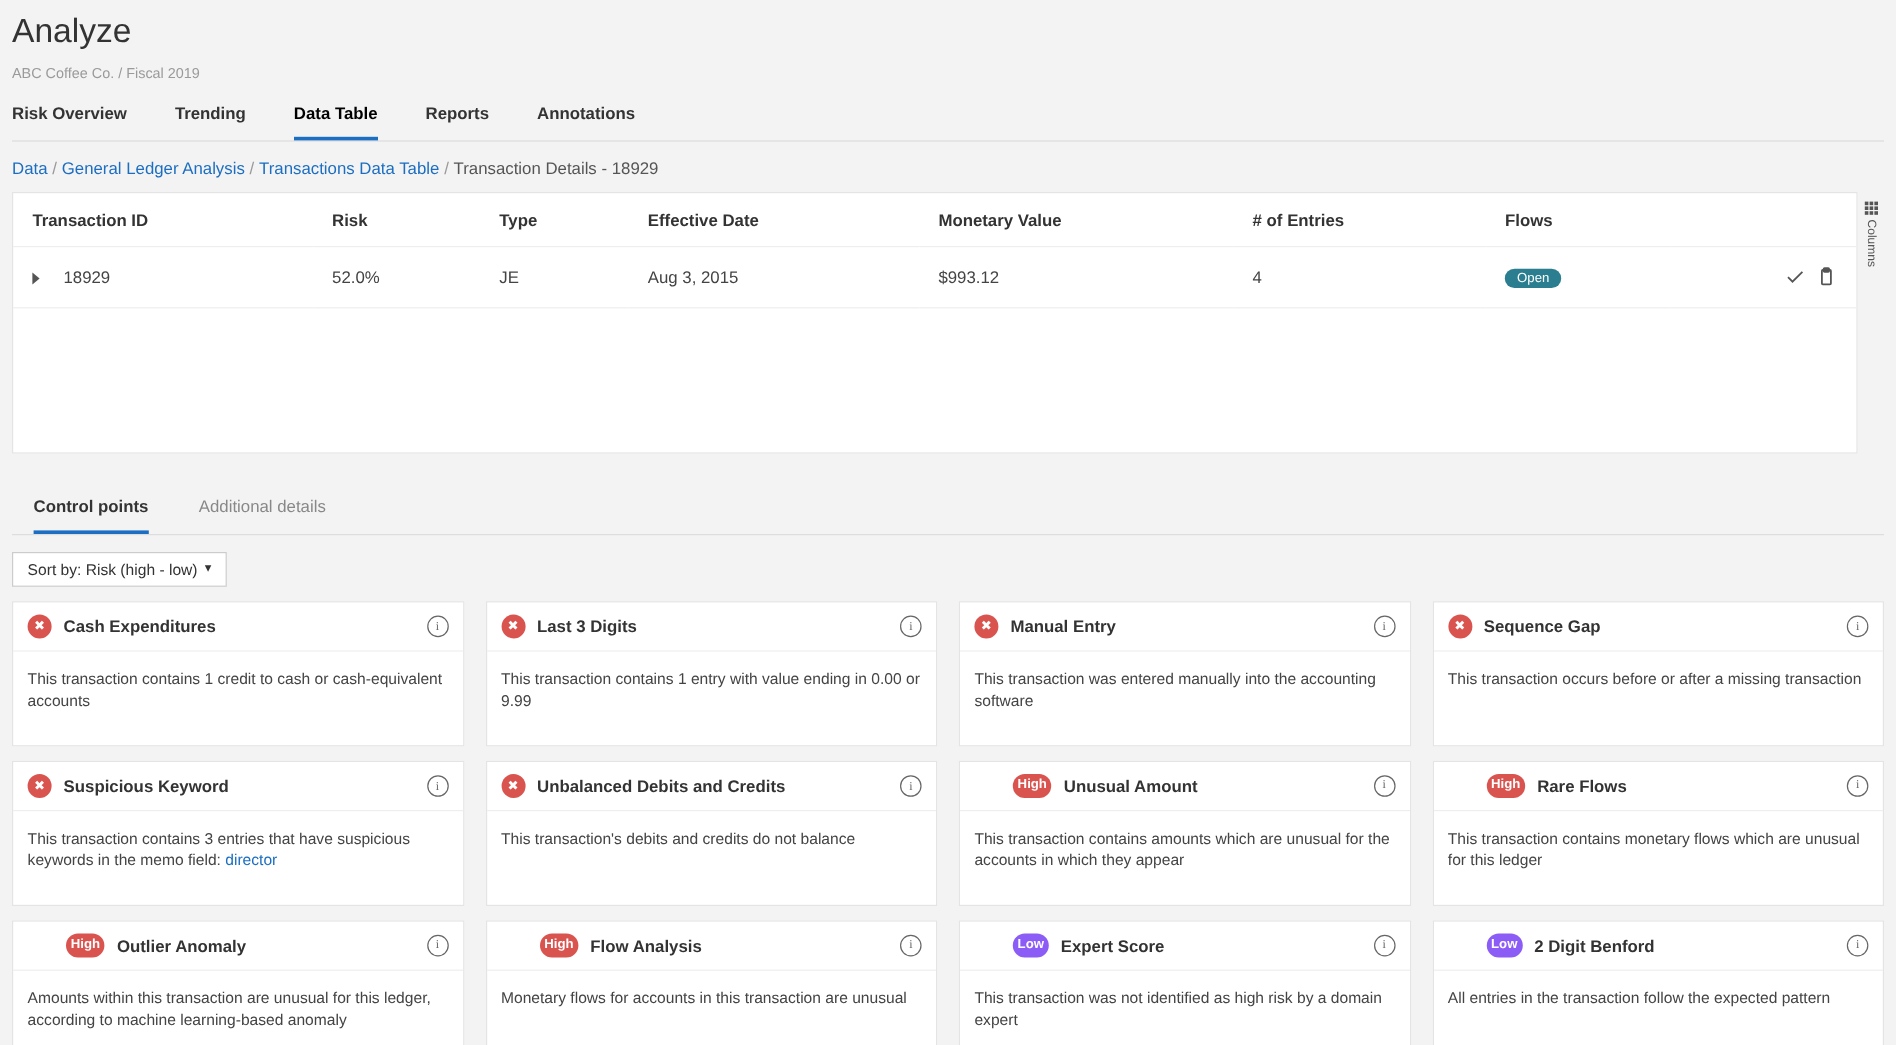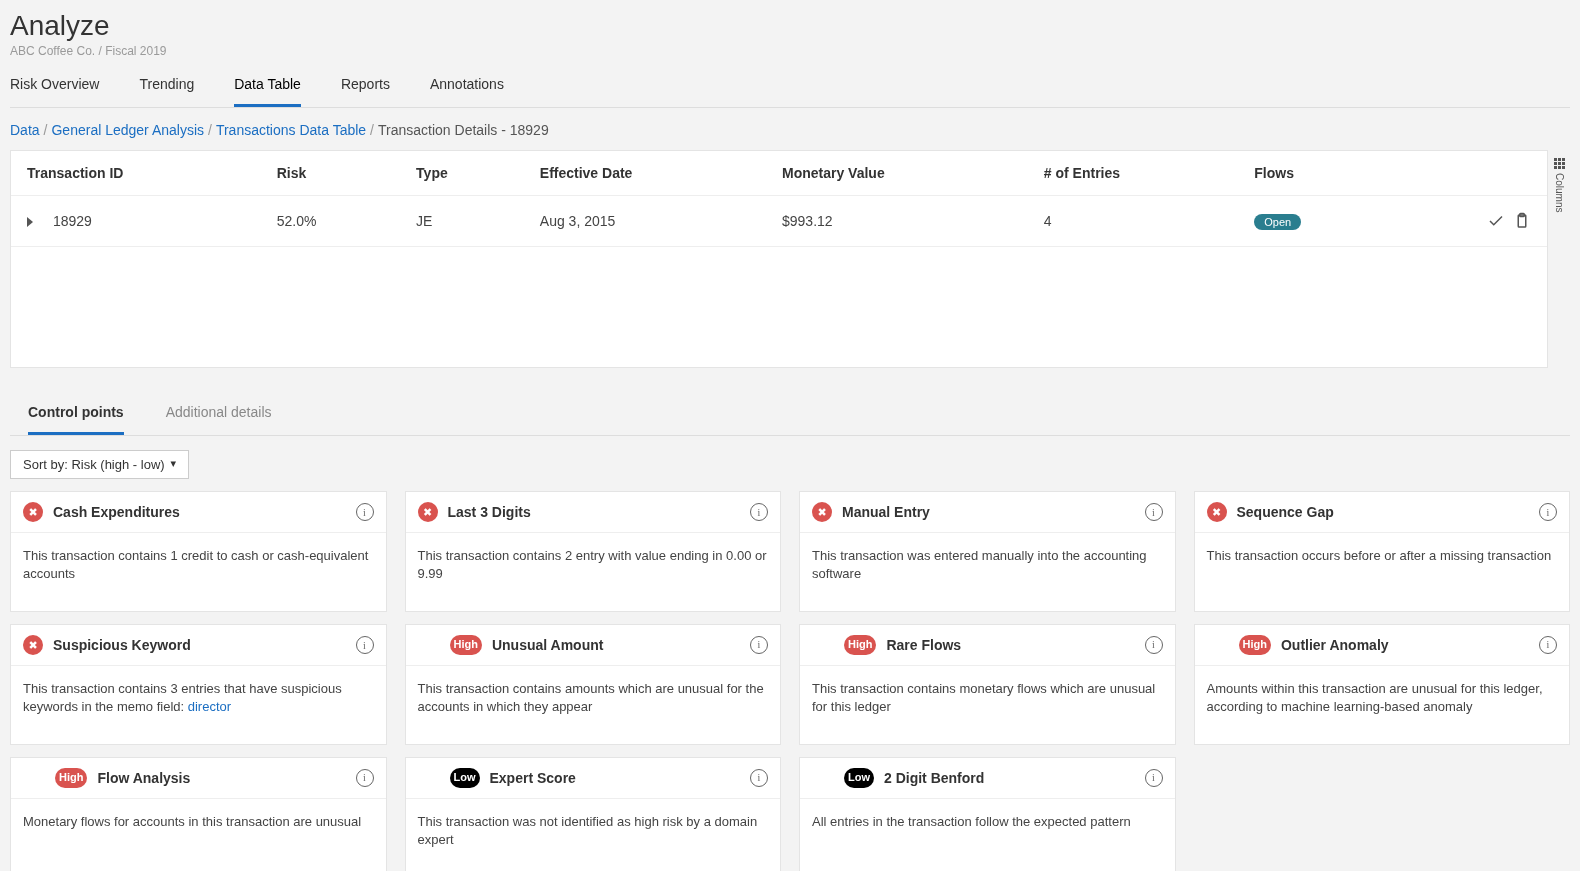--- a/index.html
+++ b/index.html
@@ -1,20 +1,20 @@
 <!DOCTYPE html>
 <html><head>
 <meta charset="utf-8">
 <style>
   html,body{margin:0;padding:0;font-family:"Segoe UI",Arial,sans-serif;background:#f3f3f3;color:#333;font-size:14px;}
   .page{padding:10px 10px 0 10px;}
   .title-row h1{font-size:28px;font-weight:400;margin:0;color:#333;}
-  .subtitle{color:#9a9a9a;font-size:12px;margin-top:2px;}
+  .subtitle{color:#9a9a9a;font-size:12px;margin-top:12px;}
   .tabs{margin-top:18px;border-bottom:1px solid #ddd;}
-  .tab{display:inline-block;padding:0 0 12px 0;margin-right:40px;font-weight:400;color:#333;cursor:pointer;}
+  .tab{display:inline-block;padding:0 0 12px 0;margin-right:40px;font-weight:700;color:#333;cursor:pointer;}
   .tab.active{border-bottom:3px solid #1b6ec2;color:#000;}
   .breadcrumb{margin:14px 0 12px 0;font-size:14px;}
   .breadcrumb a{color:#1b6ec2;text-decoration:none;}
   .breadcrumb .sep{color:#999;margin:0 4px;}
   .breadcrumb .current{color:#555;}
   .panel{background:#fff;border:1px solid #e4e4e4;position:relative;}
   .tbl{width:100%;border-collapse:collapse;}
   .tbl th{text-align:left;font-weight:700;padding:14px 16px;border-bottom:1px solid #eee;color:#333;}
   .tbl td{padding:16px;border-bottom:1px solid #eee;color:#444;}
   .expand{display:inline-block;width:0;height:0;border-top:5px solid transparent;border-bottom:5px solid transparent;border-left:6px solid #555;margin-right:16px;vertical-align:middle;}
@@ -34,21 +34,21 @@
   .sort-btn .caret{margin-left:6px;font-size:11px;}
   .cards{display:grid;grid-template-columns:repeat(4,1fr);gap:12px 18px;}
   .card{background:#fff;border:1px solid #e4e4e4;}
   .card .head{display:flex;align-items:center;padding:10px 12px;border-bottom:1px solid #eee;}
   .card .head .ttl{font-weight:600;color:#333;flex:1;}
   .card .body{padding:14px 12px 16px 12px;color:#444;font-size:13px;line-height:1.4;min-height:48px;}
   .icon-x{width:20px;height:20px;border-radius:50%;background:#d9534f;display:inline-flex;align-items:center;justify-content:center;margin-right:10px;flex:0 0 20px;}
   .icon-x::before{content:"✖";color:#fff;font-size:11px;line-height:1;}
   .pill{font-size:11px;font-weight:600;color:#fff;padding:2px 4px;border-radius:10px;margin-right:10px;display:inline-block;line-height:1.4;margin-left:32px;}
   .pill.high{background:#d9534f;}
-  .pill.low{background:#000000;}
+  .pill.low{background:#8b5cf6;}
   .info-ic{width:16px;height:16px;border:1px solid #666;border-radius:50%;display:inline-flex;align-items:center;justify-content:center;font-size:10px;color:#666;font-style:normal;font-family:serif;flex:0 0 16px;}
   .info-ic::before{content:"i";}
   .link{color:#1b6ec2;}
   .panel-wrap{position:relative;margin-right:22px;}
 </style>
 </head>
 <body>
 
 <div class="page">
   <div class="title-row">
@@ -137,21 +137,21 @@
           <span class="info-ic"></span>
         </div>
         <div class="body">This transaction contains 1 credit to cash or cash-equivalent accounts</div>
       </div>
       <div class="card">
         <div class="head">
           <span class="icon-x"></span>
           <span class="ttl">Last 3 Digits</span>
           <span class="info-ic"></span>
         </div>
-        <div class="body">This transaction contains 2 entry with value ending in 0.00 or 9.99</div>
+        <div class="body">This transaction contains 1 entry with value ending in 0.00 or 9.99</div>
       </div>
       <div class="card">
         <div class="head">
           <span class="icon-x"></span>
           <span class="ttl">Manual Entry</span>
           <span class="info-ic"></span>
         </div>
         <div class="body">This transaction was entered manually into the accounting software</div>
       </div>
       <div class="card">
@@ -162,20 +162,28 @@
         </div>
         <div class="body">This transaction occurs before or after a missing transaction</div>
       </div>
       <div class="card">
         <div class="head">
           <span class="icon-x"></span>
           <span class="ttl">Suspicious Keyword</span>
           <span class="info-ic"></span>
         </div>
         <div class="body">This transaction contains 3 entries that have suspicious keywords in the memo field: <span class="link">director</span></div>
+      </div>
+      <div class="card">
+        <div class="head">
+          <span class="icon-x"></span>
+          <span class="ttl">Unbalanced Debits and Credits</span>
+          <span class="info-ic"></span>
+        </div>
+        <div class="body">This transaction's debits and credits do not balance</div>
       </div>
       <div class="card">
         <div class="head">
           <span class="pill high">High</span>
           <span class="ttl">Unusual Amount</span>
           <span class="info-ic"></span>
         </div>
         <div class="body">This transaction contains amounts which are unusual for the accounts in which they appear</div>
       </div>
       <div class="card">

